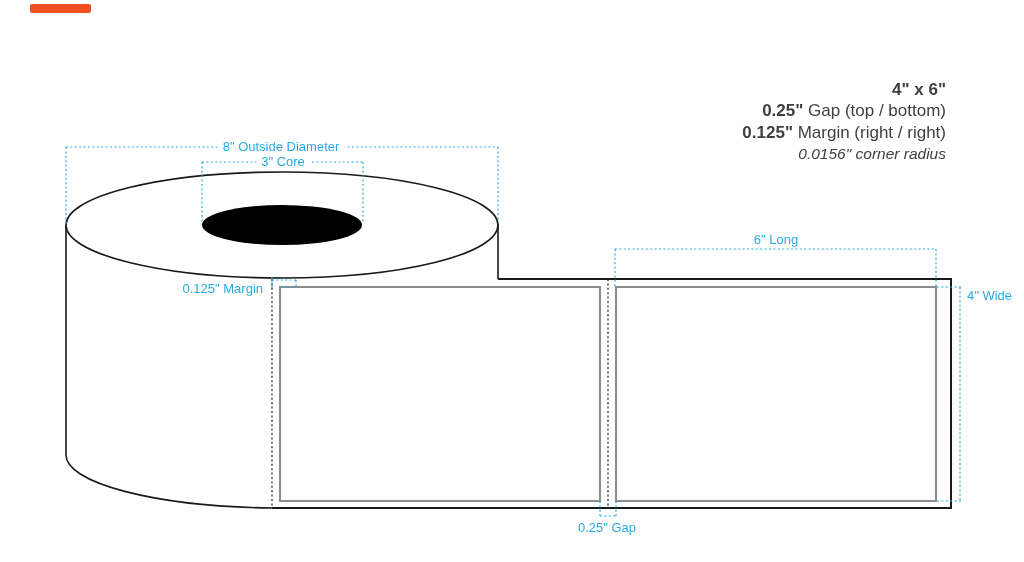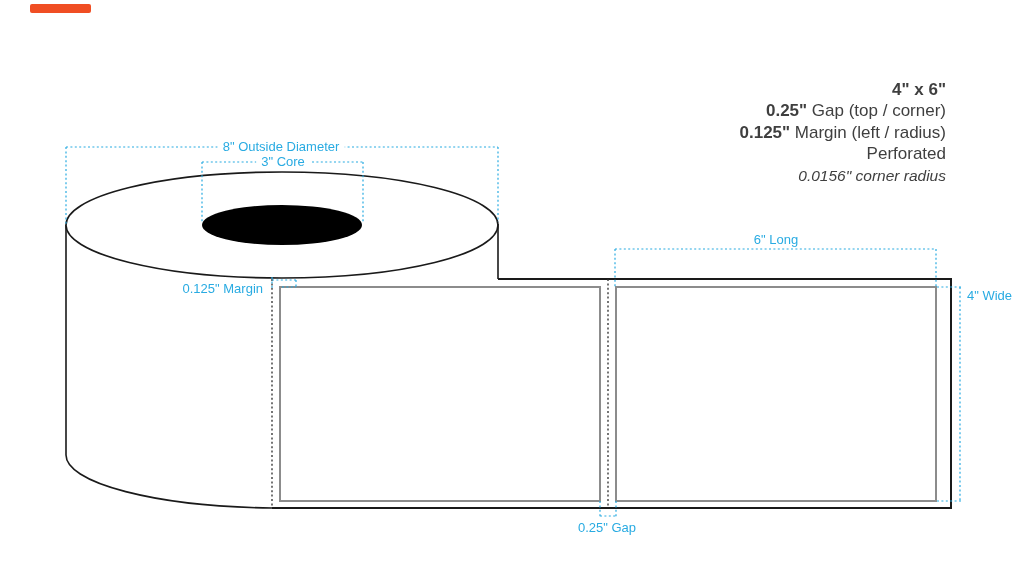--- a/index.html
+++ b/index.html
@@ -109,19 +109,18 @@
 
   <div class="ann masked center-x" style="left:281px; top:140px;">8" Outside Diameter</div>
   <div class="ann masked center-x" style="left:283px; top:155px;">3" Core</div>
   <div class="ann right-x" style="left:263px; top:282px;">0.125" Margin</div>
   <div class="ann center-x" style="left:776px; top:233px;">6" Long</div>
   <div class="ann" style="left:967px; top:289px;">4" Wide</div>
   <div class="ann center-x" style="left:607px; top:521px;">0.25" Gap</div>
 
   <div class="spec-panel">
     <div class="spec-line"><b>4" x 6"</b><span></span></div>
-    <div class="spec-line"><b>0.25"</b><span> Gap (top / corner)</span></div>
-    <div class="spec-line"><b>0.125"</b><span> Margin (left / radius)</span></div>
-    <div class="spec-line"><b></b><span>Perforated</span></div>
+    <div class="spec-line"><b>0.25"</b><span> Gap (top / bottom)</span></div>
+    <div class="spec-line"><b>0.125"</b><span> Margin (right / right)</span></div>
     <div class="spec-line italic"><b></b><span>0.0156" corner radius</span></div>
   </div>
 
 </div>
 
 </body></html>

